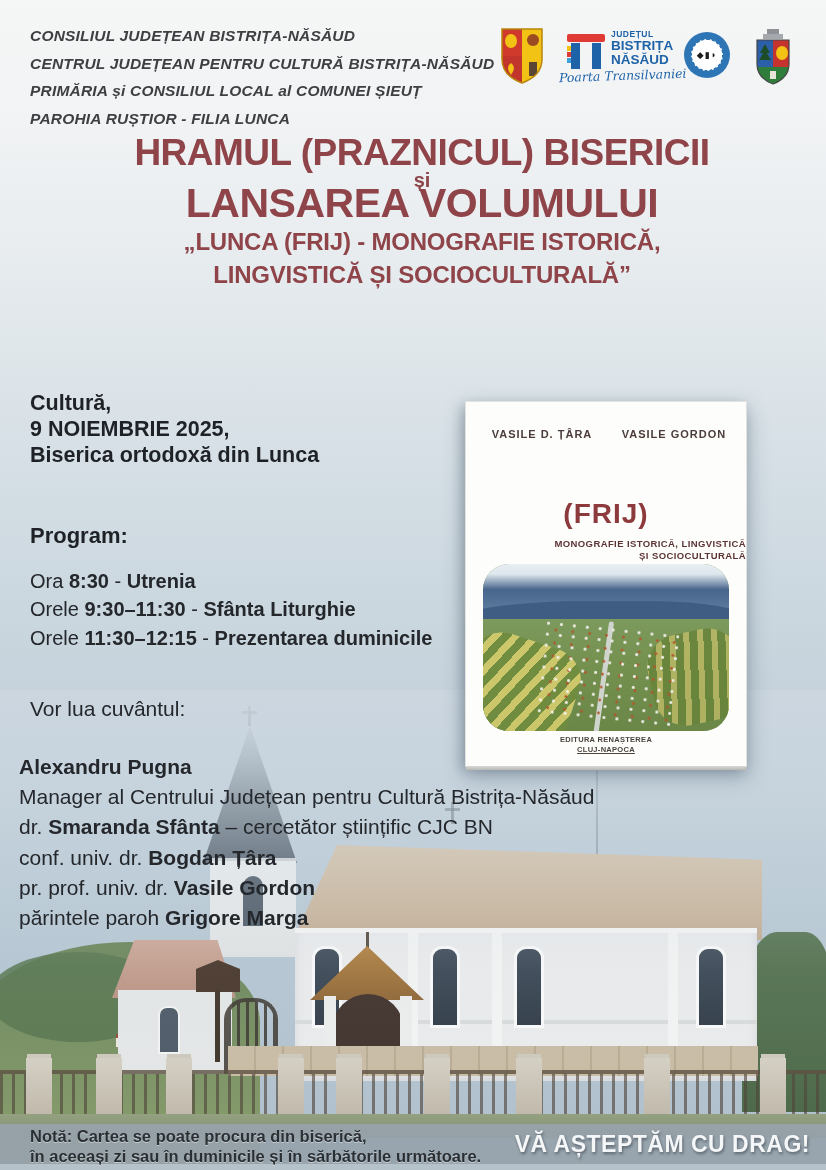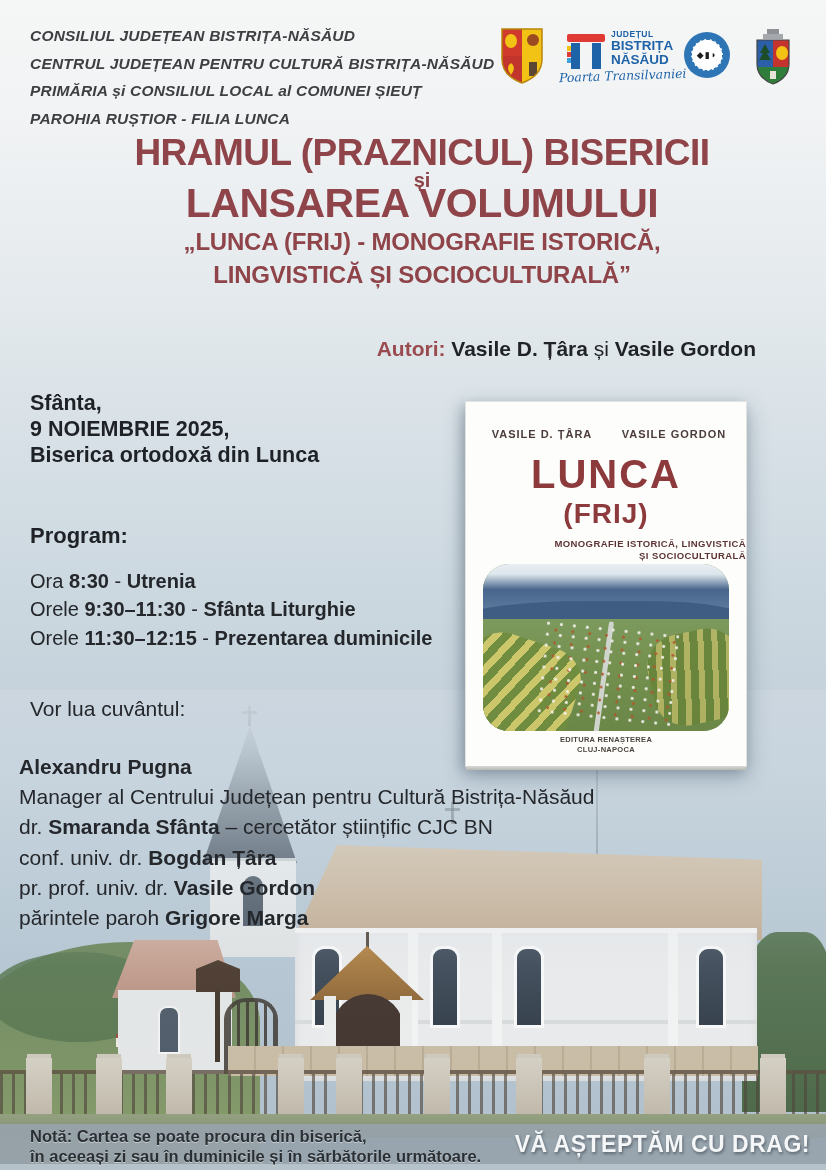--- a/index.html
+++ b/index.html
@@ -236,27 +236,23 @@
   <div class="abs title-wrap txt-layer">
     <div class="t1">HRAMUL (PRAZNICUL) BISERICII</div>
     <div class="conj">și</div>
     <div class="t2">LANSAREA VOLUMULUI</div>
     <div class="sub">
       <div>„LUNCA (FRIJ) - MONOGRAFIE ISTORICĂ,</div>
       <div>LINGVISTICĂ ȘI SOCIOCULTURALĂ”</div>
     </div>
   </div>
 
-  <div class="abs authors txt-layer">
-    <span class="lbl">Autori:</span>
-    <span> </span><b>Vasile D. Țâra</b><span> și </span><b>Vasile Gordon</b>
-  </div>
 
   <div class="abs event txt-layer">
-    <div>Sfânta,</div>
+    <div>Cultură,</div>
     <div>9 NOIEMBRIE 2025,</div>
     <div>Biserica ortodoxă din Lunca</div>
   </div>
 
   <div class="abs prog-head txt-layer">Program:</div>
 
   <div class="abs program txt-layer">
     <div><span>Ora </span><b>8:30</b><span> - </span><b>Utrenia</b></div>
     <div><span>Orele </span><b>9:30–11:30</b><span> - </span><b>Sfânta Liturghie</b></div>
     <div><span>Orele </span><b>11:30–12:15</b><span> - </span><b>Prezentarea duminicile</b></div>
@@ -269,35 +265,34 @@
     <div><span>Manager al Centrului Județean pentru Cultură Bistrița-Năsăud</span><b></b><span></span></div>
     <div><span>dr. </span><b>Smaranda Sfânta</b><span> – cercetător științific CJC BN</span></div>
     <div><span>conf. univ. dr. </span><b>Bogdan Țâra</b><span></span></div>
     <div><span>pr. prof. univ. dr. </span><b>Vasile Gordon</b><span></span></div>
     <div><span>părintele paroh </span><b>Grigore Marga</b><span></span></div>
   </div>
 
   <div class="abs book txt-layer">
     <div class="auth" style="left:6px;">VASILE D. ȚÂRA</div>
     <div class="auth" style="right:2px;">VASILE GORDON</div>
-    <div class="bt">LUNCA</div>
     <div class="bt2">(FRIJ)</div>
     <div class="tag" style="top:136px;">MONOGRAFIE ISTORICĂ, LINGVISTICĂ</div>
     <div class="tag" style="top:148px;">ȘI SOCIOCULTURALĂ</div>
     <div class="aerial">
       <div class="skyp"></div>
       <div class="ridge"></div>
       <div class="valley"></div>
       <div class="terr"></div>
       <div class="terr2"></div>
       <div class="road"></div>
       <div class="village"></div>
     </div>
     <div class="pub" style="top:333px;">EDITURA RENAȘTEREA</div>
-    <div class="pub" style="top:343px;">CLUJ-NAPOCA</div>
+    <div class="pub" style="top:343px;text-decoration:underline;">CLUJ-NAPOCA</div>
     <div class="edge"></div>
   </div>
 
   <div class="abs bar txt-layer"></div>
   <div class="abs strip txt-layer"></div>
   <div class="abs note txt-layer">
     <div>Notă: Cartea se poate procura din biserică,</div>
     <div>în aceeași zi sau în duminicile și în sărbătorile următoare.</div>
   </div>
   <div class="abs closing txt-layer">VĂ AȘTEPTĂM CU DRAG!</div>

